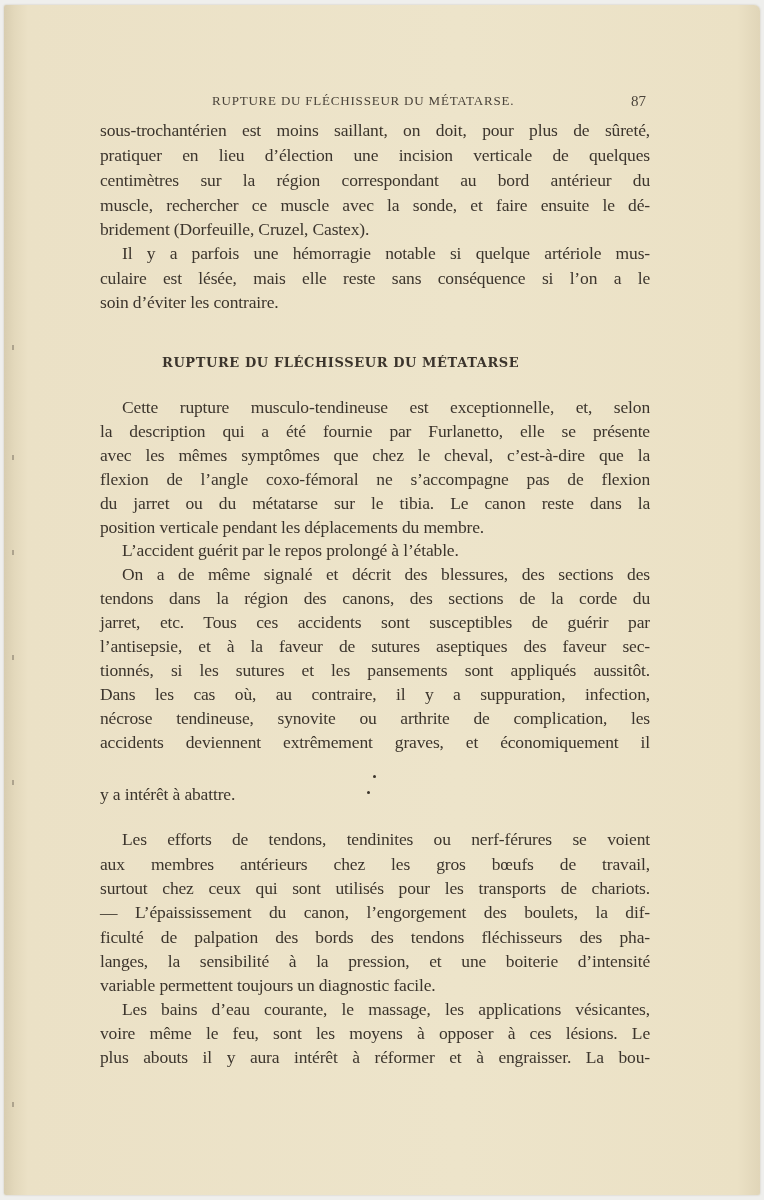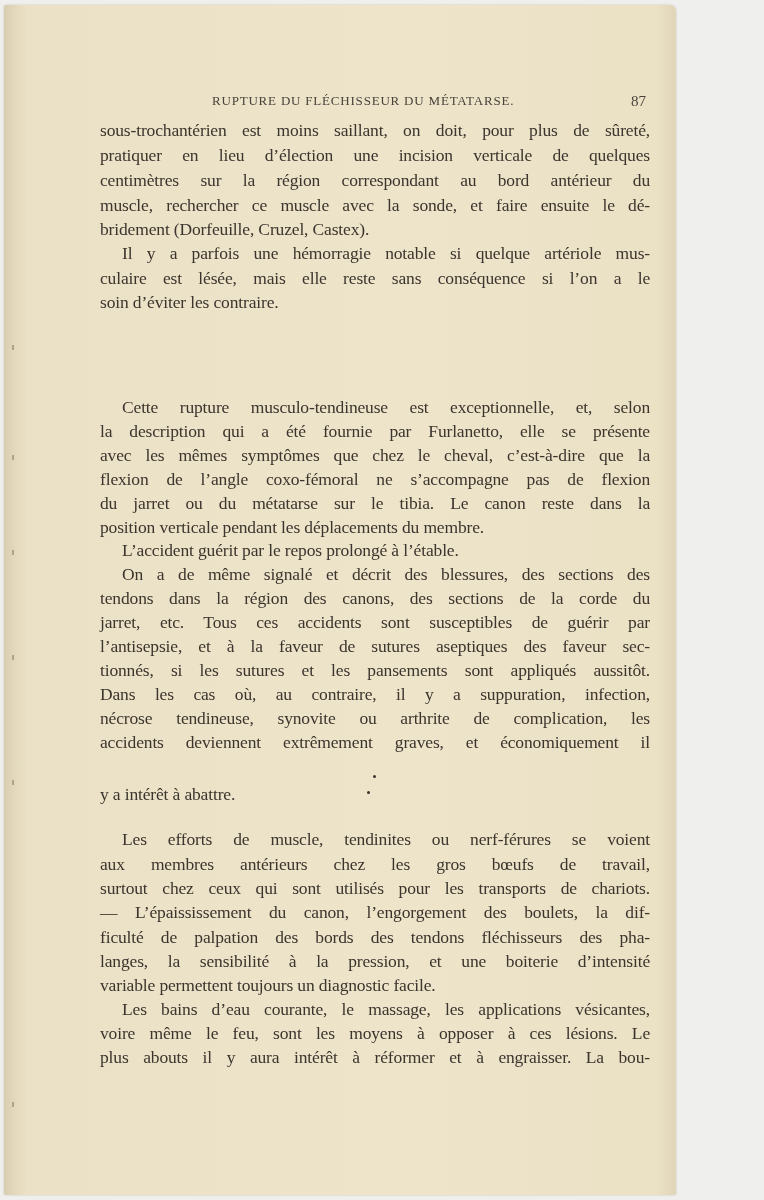--- a/index.html
+++ b/index.html
@@ -10,21 +10,21 @@
     body {
       width: 764px;
       height: 1200px;
       position: relative;
       overflow: hidden;
     }
     .page {
       position: absolute;
       left: 4px;
       top: 5px;
-      width: 672px;
+      width: 756px;
       height: 1190px;
       background: linear-gradient(90deg, #d8cdb0 0px, #e3d8bb 10px, #ebe1c6 24px, #ede4ca 60%, #ebe1c5 97%, #e0d5b8 100%);
       border-radius: 2px 6px 2px 2px;
       box-shadow: 0 0 2px rgba(120,100,70,0.35);
     }
     .text-block {
       position: absolute;
       left: 96px;
       width: 550px;
       font-family: "DejaVu Serif", "Liberation Serif", serif;
@@ -120,20 +120,21 @@
     <div class="line" style="top:138px;">pratiquer en lieu d’élection une incision verticale de quelques</div>
     <div class="line" style="top:163px;">centimètres sur la région correspondant au bord antérieur du</div>
     <div class="line" style="top:188px;">muscle, rechercher ce muscle avec la sonde, et faire ensuite le dé-</div>
     <div class="line last" style="top:212px;">bridement (Dorfeuille, Cruzel, Castex).</div>
 
     <div class="line indent" style="top:236px;">Il y a parfois une hémorragie notable si quelque artériole mus-</div>
     <div class="line" style="top:261px;">culaire est lésée, mais elle reste sans conséquence si l’on a le</div>
     <div class="line last" style="top:285px;">soin d’éviter les contraire.</div>
   </div>
 
+  <div class="section-heading">RUPTURE DU FLÉCHISSEUR DU MÉTATARSE</div>
 
   <div class="text-block" style="top:0;">
 
     <div class="line indent" style="top:390px;">Cette rupture musculo-tendineuse est exceptionnelle, et, selon</div>
     <div class="line" style="top:414px;">la description qui a été fournie par Furlanetto, elle se présente</div>
     <div class="line" style="top:438px;">avec les mêmes symptômes que chez le cheval, c’est-à-dire que la</div>
     <div class="line" style="top:462px;">flexion de l’angle coxo-fémoral ne s’accompagne pas de flexion</div>
     <div class="line" style="top:486px;">du jarret ou du métatarse sur le tibia. Le canon reste dans la</div>
     <div class="line last" style="top:510px;">position verticale pendant les déplacements du membre.</div>
 
@@ -148,21 +149,21 @@
     <div class="line" style="top:701px;">nécrose tendineuse, synovite ou arthrite de complication, les</div>
     <div class="line" style="top:725px;">accidents deviennent extrêmement graves, et économiquement il</div>
     <div class="line last" style="top:749px;margin-top:28px;">y a intérêt à abattre.</div>
   </div>
 
   <div class="separator-dot" style="left:369px; top:770px;"></div>
   <div class="separator-dot" style="left:363px; top:786px;"></div>
 
   <div class="text-block" style="top:0;">
 
-    <div class="line indent" style="top:822px;">Les efforts de muscle, tendinites ou nerf-férures se voient</div>
+    <div class="line indent" style="top:822px;">Les efforts de tendons, tendinites ou nerf-férures se voient</div>
     <div class="line" style="top:847px;">aux membres antérieurs chez les gros bœufs de travail,</div>
     <div class="line" style="top:871px;">surtout chez ceux qui sont utilisés pour les transports de chariots.</div>
     <div class="line" style="top:895px;">— L’épaississement du canon, l’engorgement des boulets, la dif-</div>
     <div class="line" style="top:920px;">ficulté de palpation des bords des tendons fléchisseurs des pha-</div>
     <div class="line" style="top:944px;">langes, la sensibilité à la pression, et une boiterie d’intensité</div>
     <div class="line last" style="top:968px;">variable permettent toujours un diagnostic facile.</div>
 
     <div class="line indent" style="top:992px;">Les bains d’eau courante, le massage, les applications vésicantes,</div>
     <div class="line" style="top:1016px;">voire même le feu, sont les moyens à opposer à ces lésions. Le</div>
     <div class="line" style="top:1040px;">plus abouts il y aura intérêt à réformer et à engraisser. La bou-</div>

